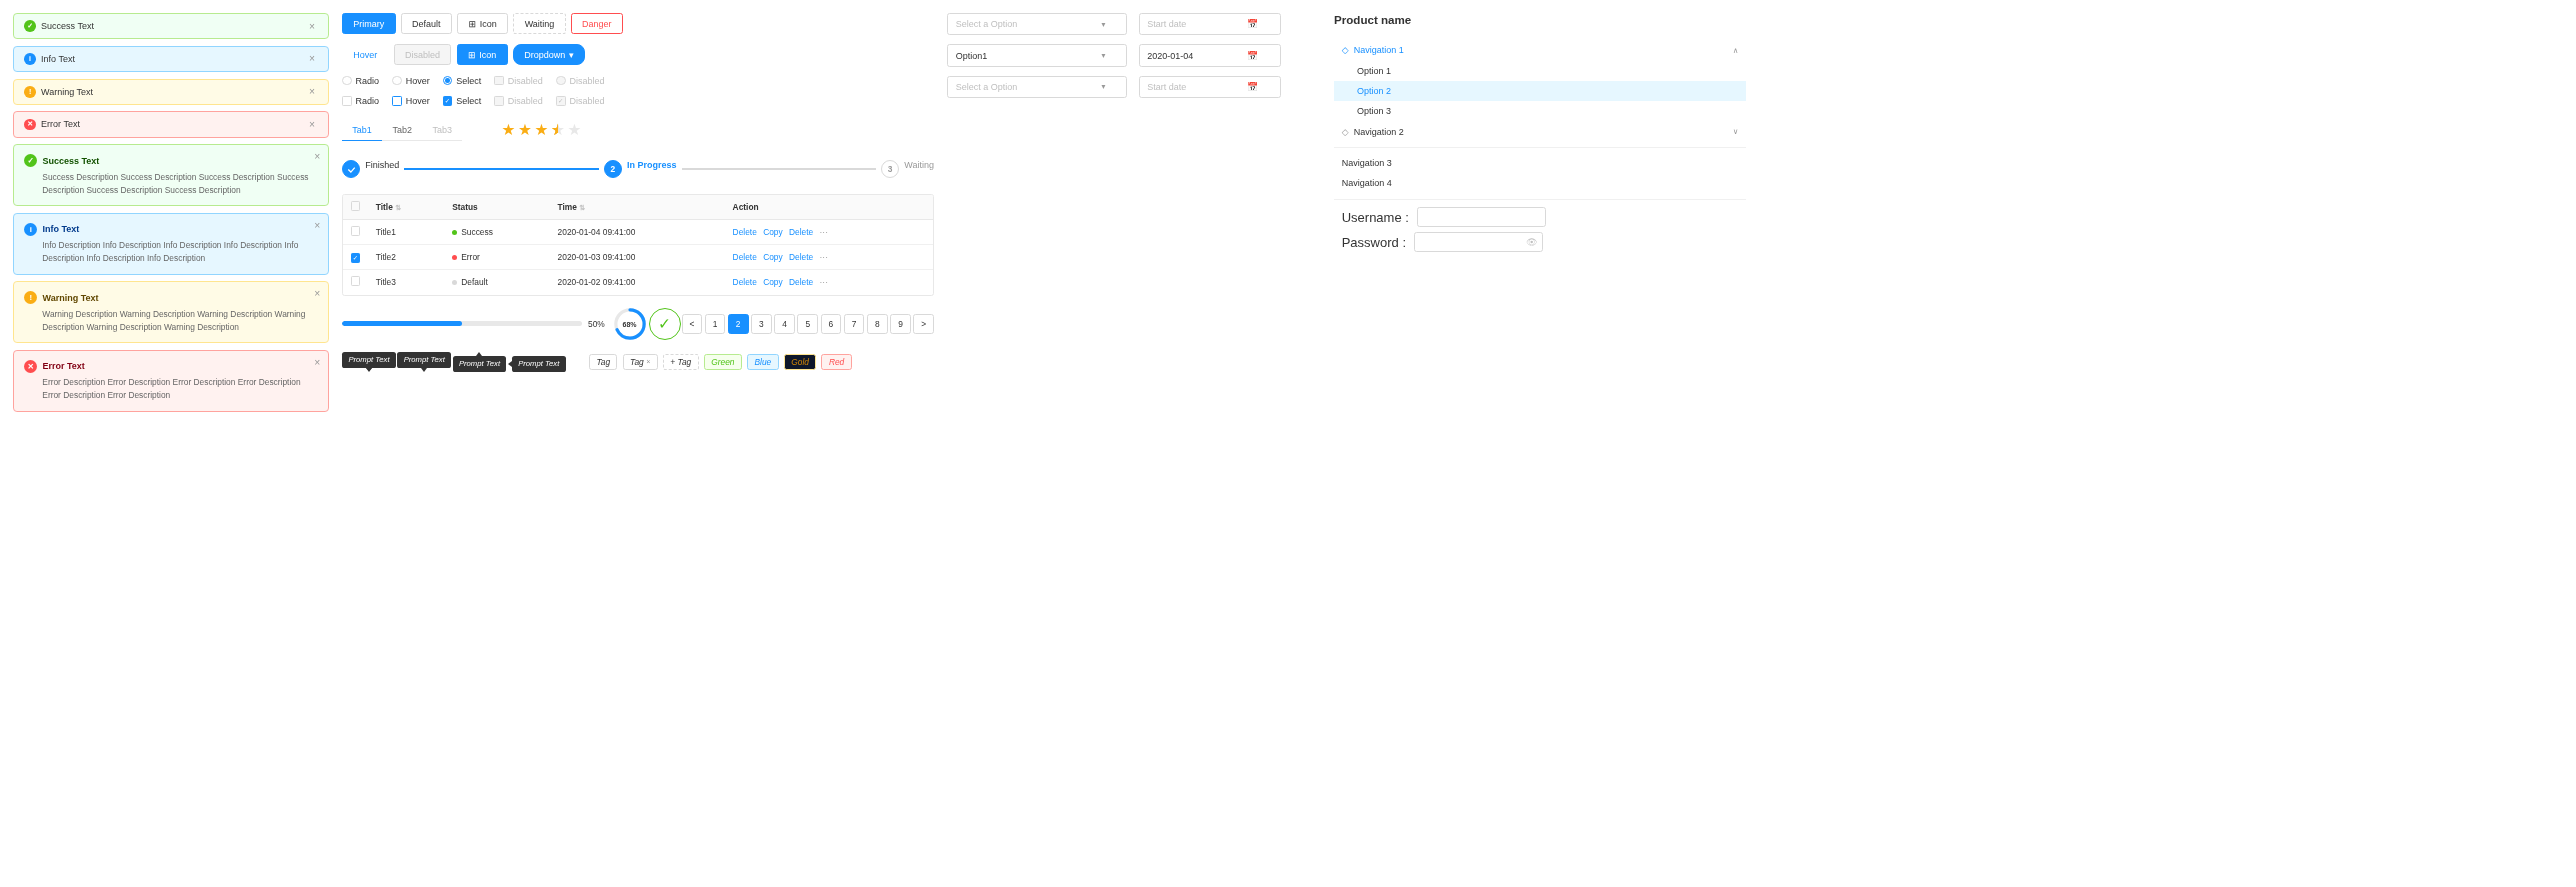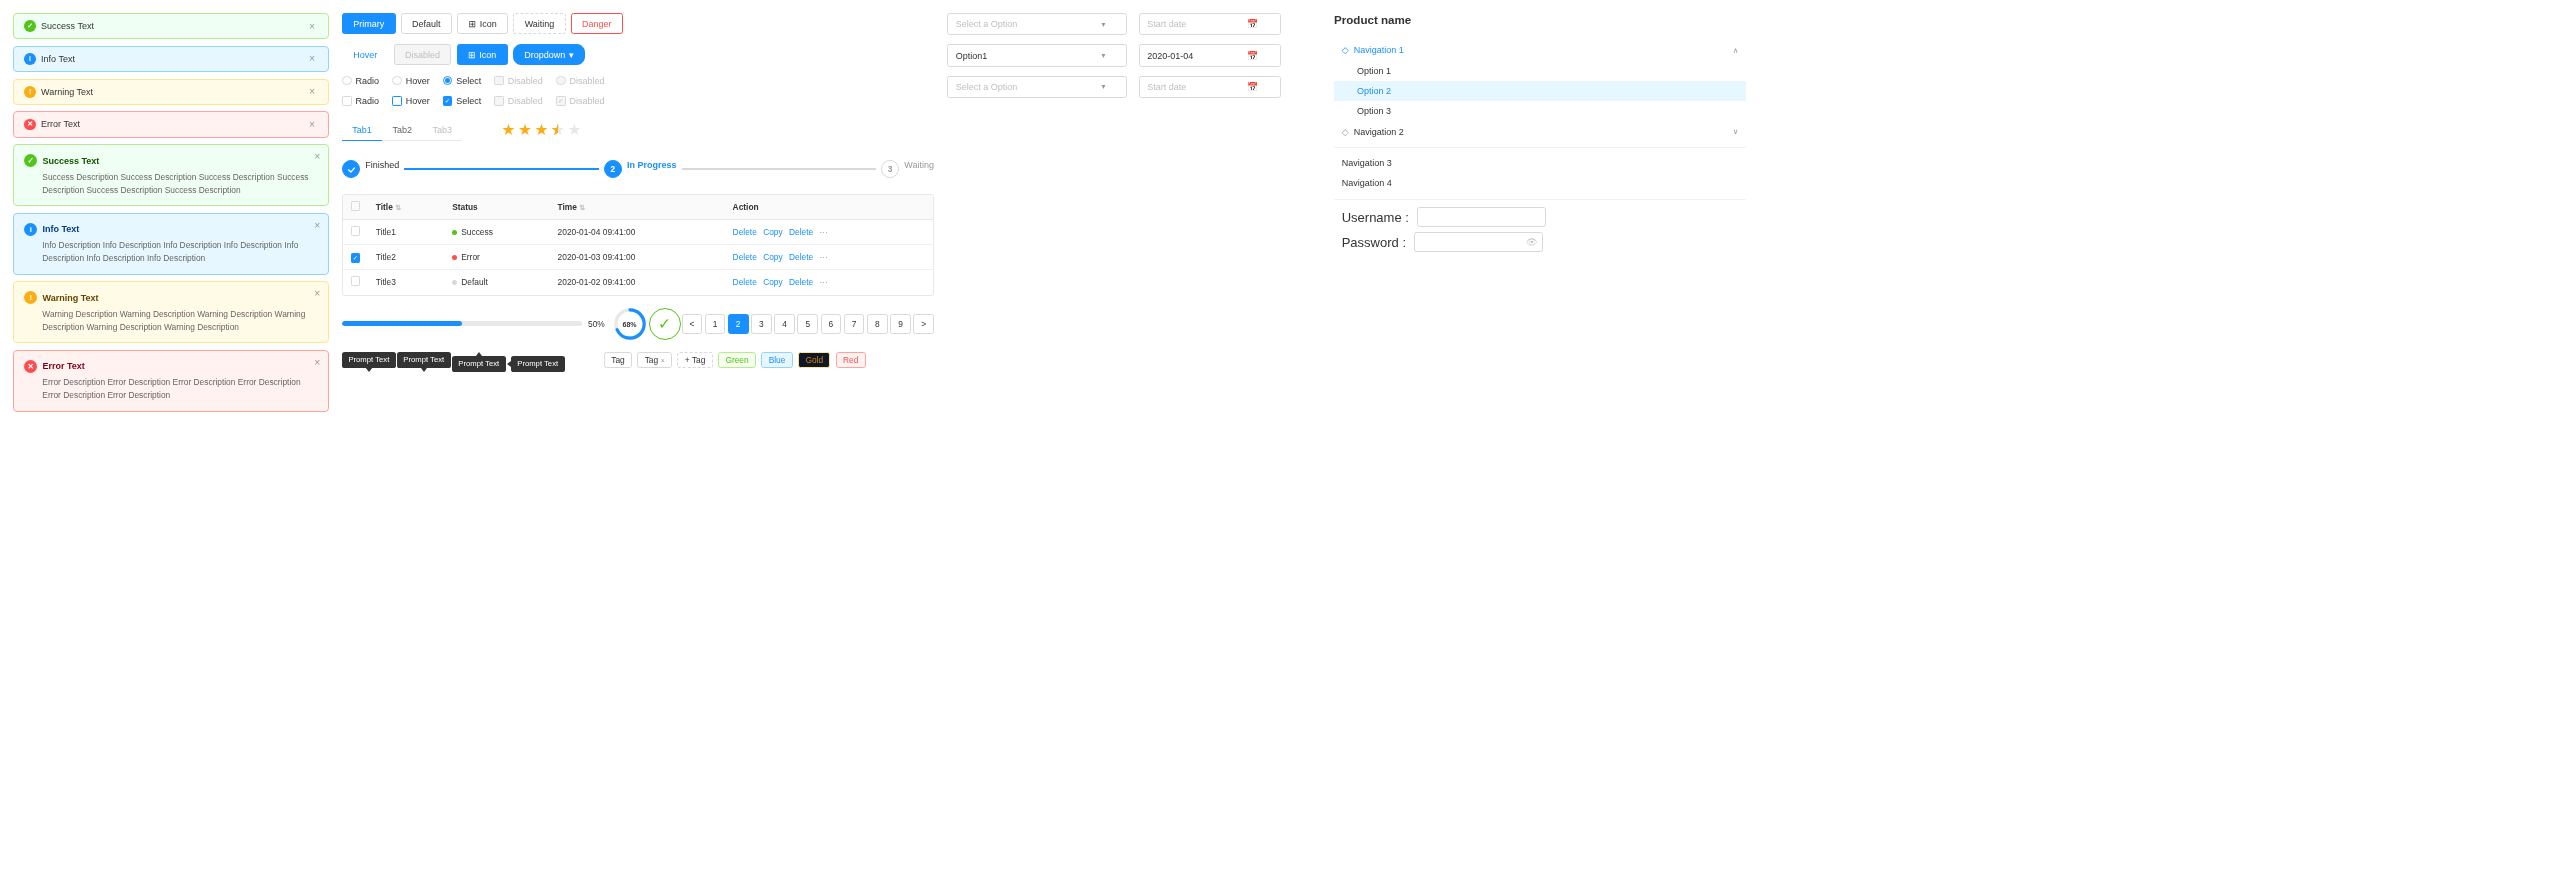--- a/index.html
+++ b/index.html
@@ -424,21 +424,21 @@
         <div class="page-btn">4</div>
         <div class="page-btn">5</div>
         <div class="page-btn">6</div>
         <div class="page-btn">7</div>
         <div class="page-btn">8</div>
         <div class="page-btn">9</div>
         <div class="page-btn">&gt;</div>
       </div>
     </div>
 
-    <div style="display:flex;align-items:flex-start;gap:16px;">
+    <div style="display:flex;align-items:center;gap:0;font-style:italic;">
 
       <div style="display:flex;align-items:flex-end;gap:0;">
 
         <div class="tooltip-wrap" style="margin-right:1.3px;">
           <div class="tooltip-box tooltip-bottom-arrow">Prompt Text</div>
           <div style="width:0;height:0;border-left:3.9px solid transparent;border-right:3.9px solid transparent;border-top:4.5px solid #333;"></div>
         </div>
 
         <div class="tooltip-wrap" style="margin-right:1.3px;">
           <div class="tooltip-box">Prompt Text</div>

